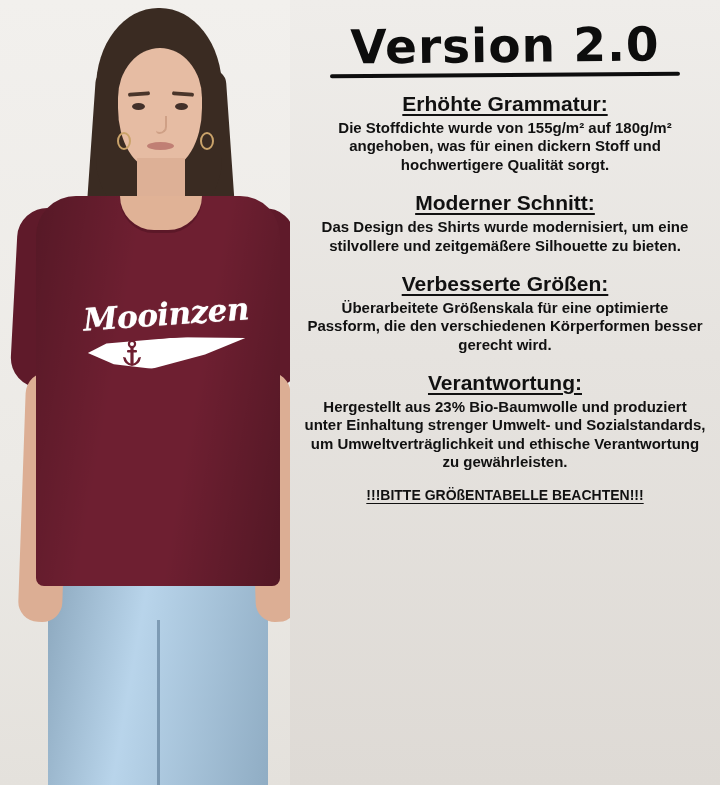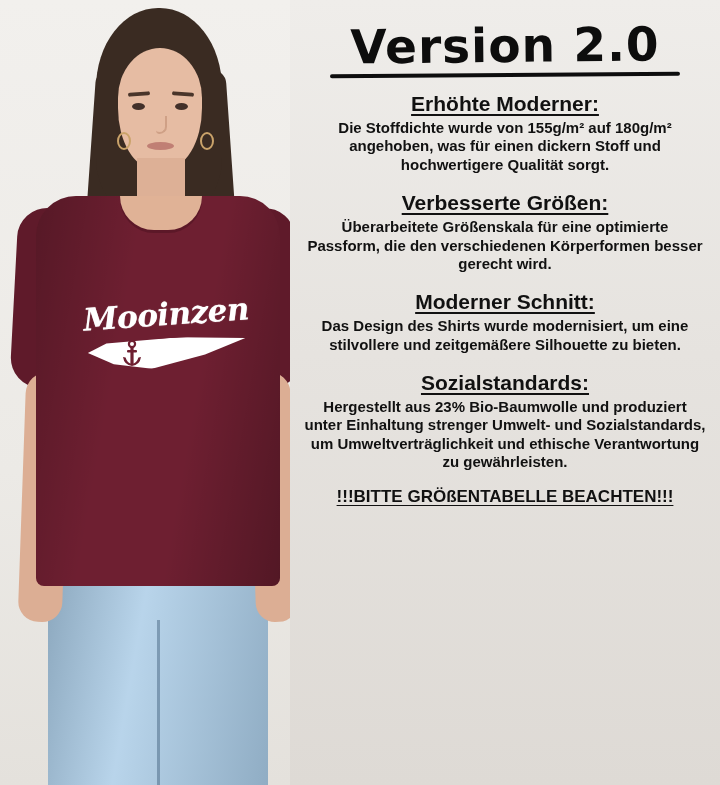--- a/index.html
+++ b/index.html
@@ -320,21 +320,21 @@
     line-height: 1.2;
   }
   .section-body {
     font-size: 15px;
     font-weight: bold;
     line-height: 1.22;
     padding: 0 6px;
   }
   .footer-note {
     margin-top: 10px;
-    font-size: 17px;
+    font-size: 14px;
     font-weight: bold;
     text-decoration: underline;
     text-underline-offset: 3px;
     line-height: 1.2;
   }
 </style>
 </head>
 <body>
 
 <div class="poster">
@@ -381,34 +381,34 @@
         </g>
       </svg>
     </div>
   </div>
 
   <div class="content">
     <div class="version-title">Version 2.0</div>
     <div class="version-rule"></div>
 
     <div class="section">
-      <div class="section-title">Erhöhte Moderner:</div>
+      <div class="section-title">Erhöhte Grammatur:</div>
       <div class="section-body">Die Stoffdichte wurde von 155g/m² auf 180g/m² angehoben, was für einen dickern Stoff und hochwertigere Qualität sorgt.</div>
+    </div>
+
+    <div class="section">
+      <div class="section-title">Moderner Schnitt:</div>
+      <div class="section-body">Das Design des Shirts wurde modernisiert, um eine stilvollere und zeitgemäßere Silhouette zu bieten.</div>
     </div>
 
     <div class="section">
       <div class="section-title">Verbesserte Größen:</div>
       <div class="section-body">Überarbeitete Größenskala für eine optimierte Passform, die den verschiedenen Körperformen besser gerecht wird.</div>
     </div>
 
     <div class="section">
-      <div class="section-title">Moderner Schnitt:</div>
-      <div class="section-body">Das Design des Shirts wurde modernisiert, um eine stilvollere und zeitgemäßere Silhouette zu bieten.</div>
-    </div>
-
-    <div class="section">
-      <div class="section-title">Sozialstandards:</div>
+      <div class="section-title">Verantwortung:</div>
       <div class="section-body">Hergestellt aus 23% Bio-Baumwolle und produziert unter Einhaltung strenger Umwelt- und Sozialstandards, um Umweltverträglichkeit und ethische Verantwortung zu gewährleisten.</div>
     </div>
 
     <div class="footer-note">!!!BITTE GRÖßENTABELLE BEACHTEN!!!</div>
   </div>
 </div>
 
 </body></html>

